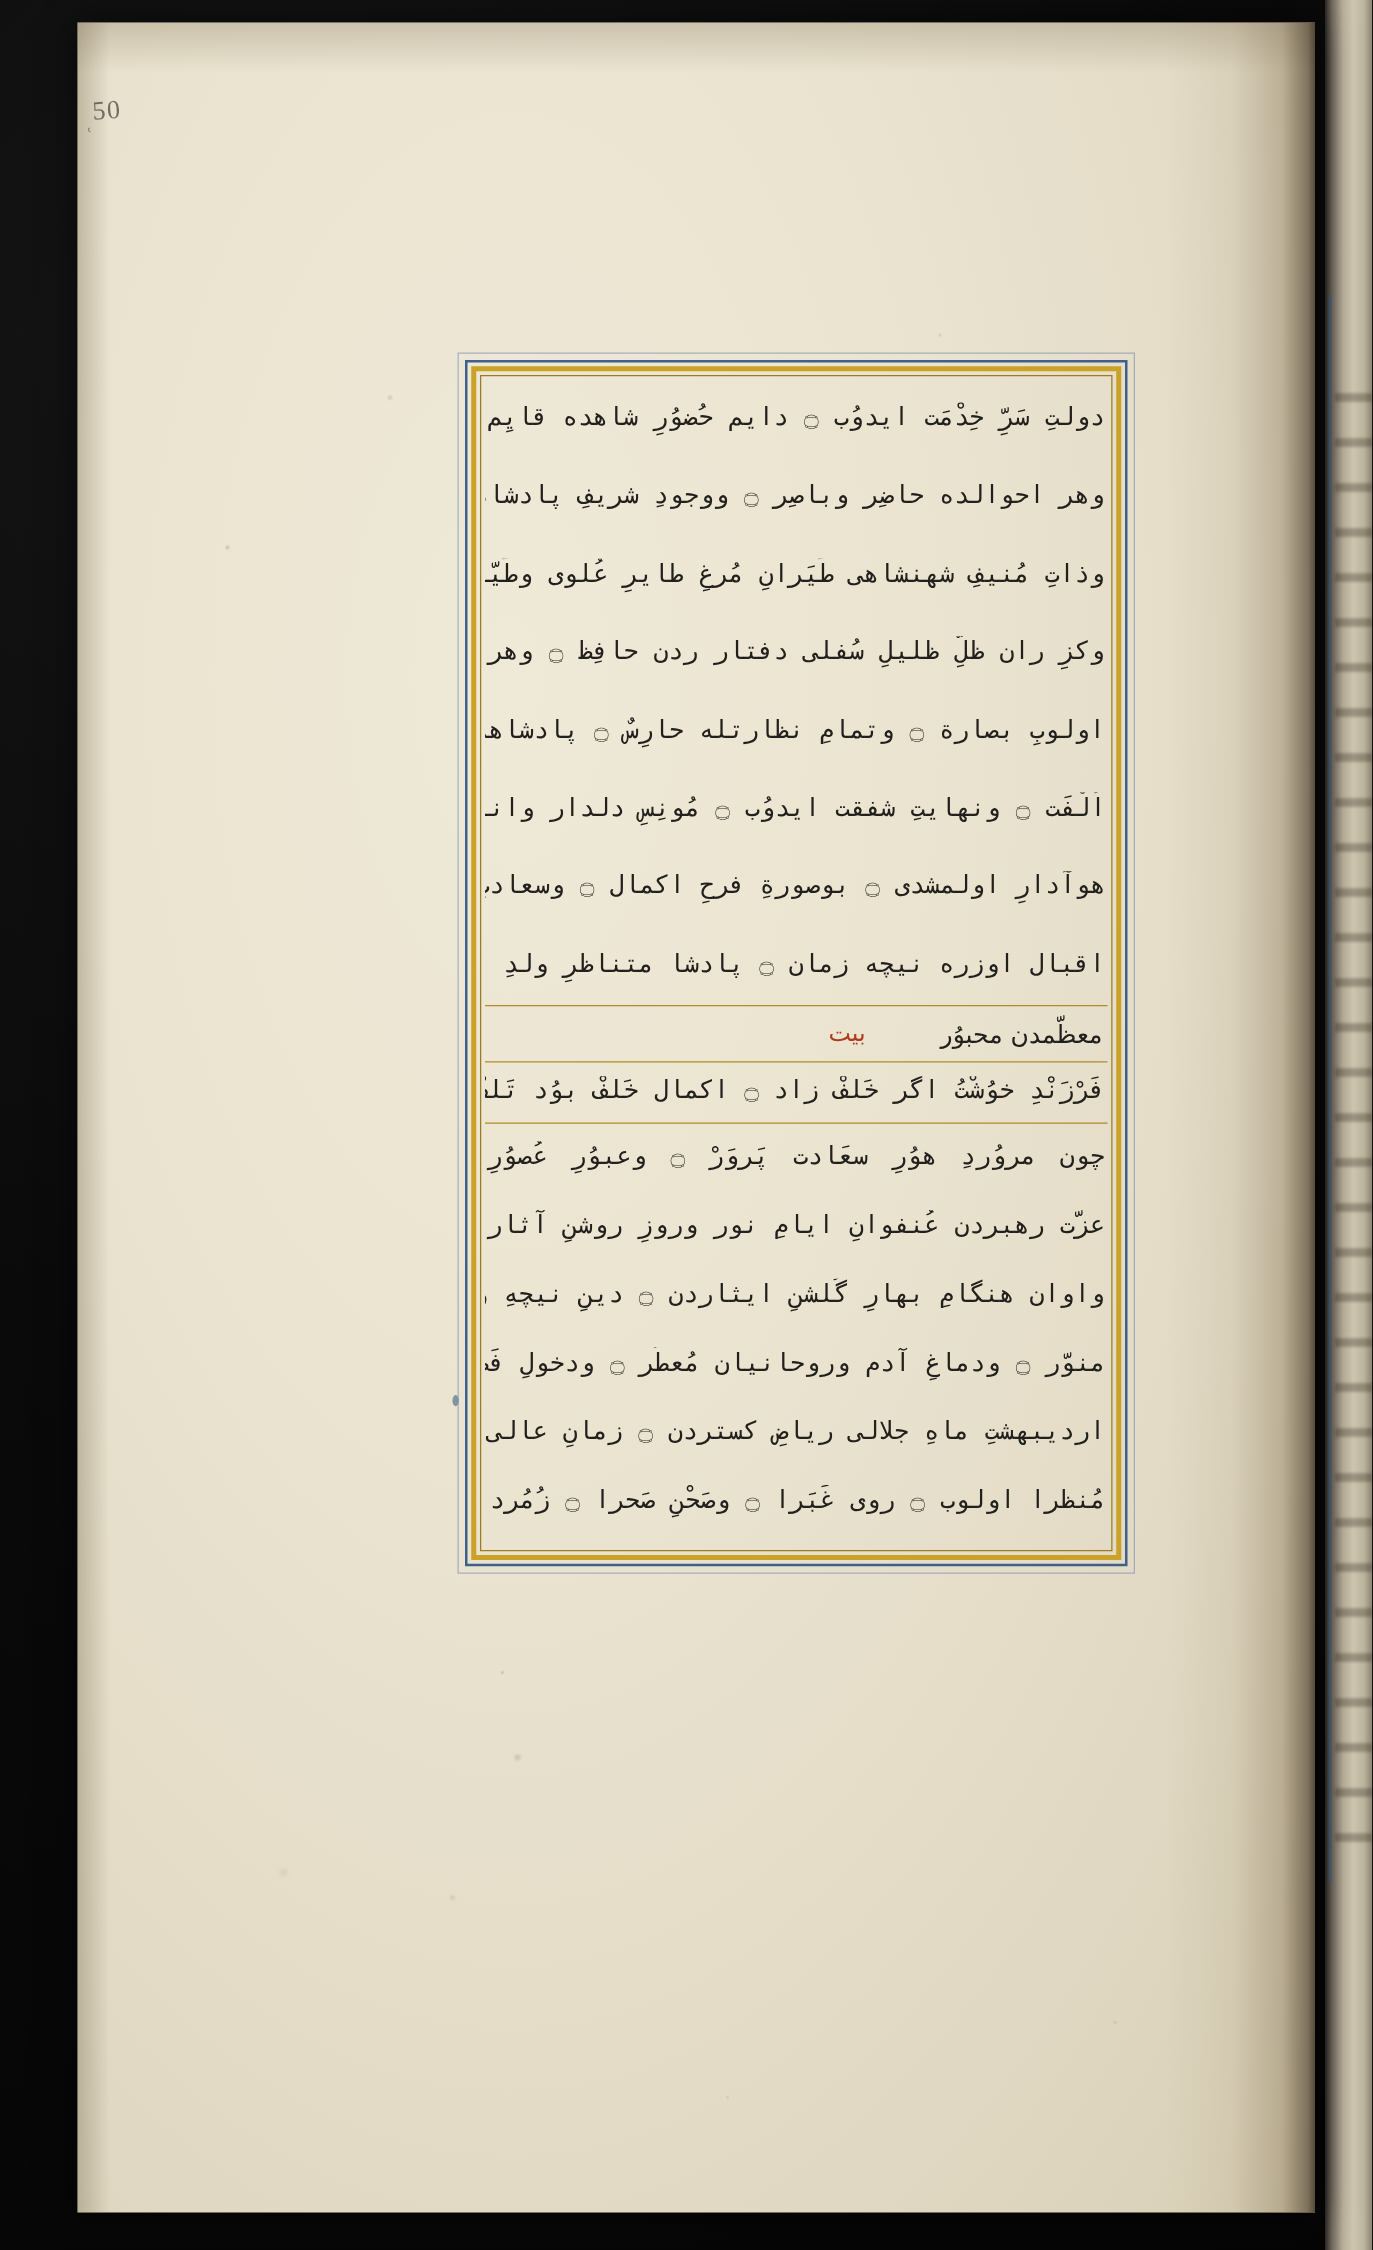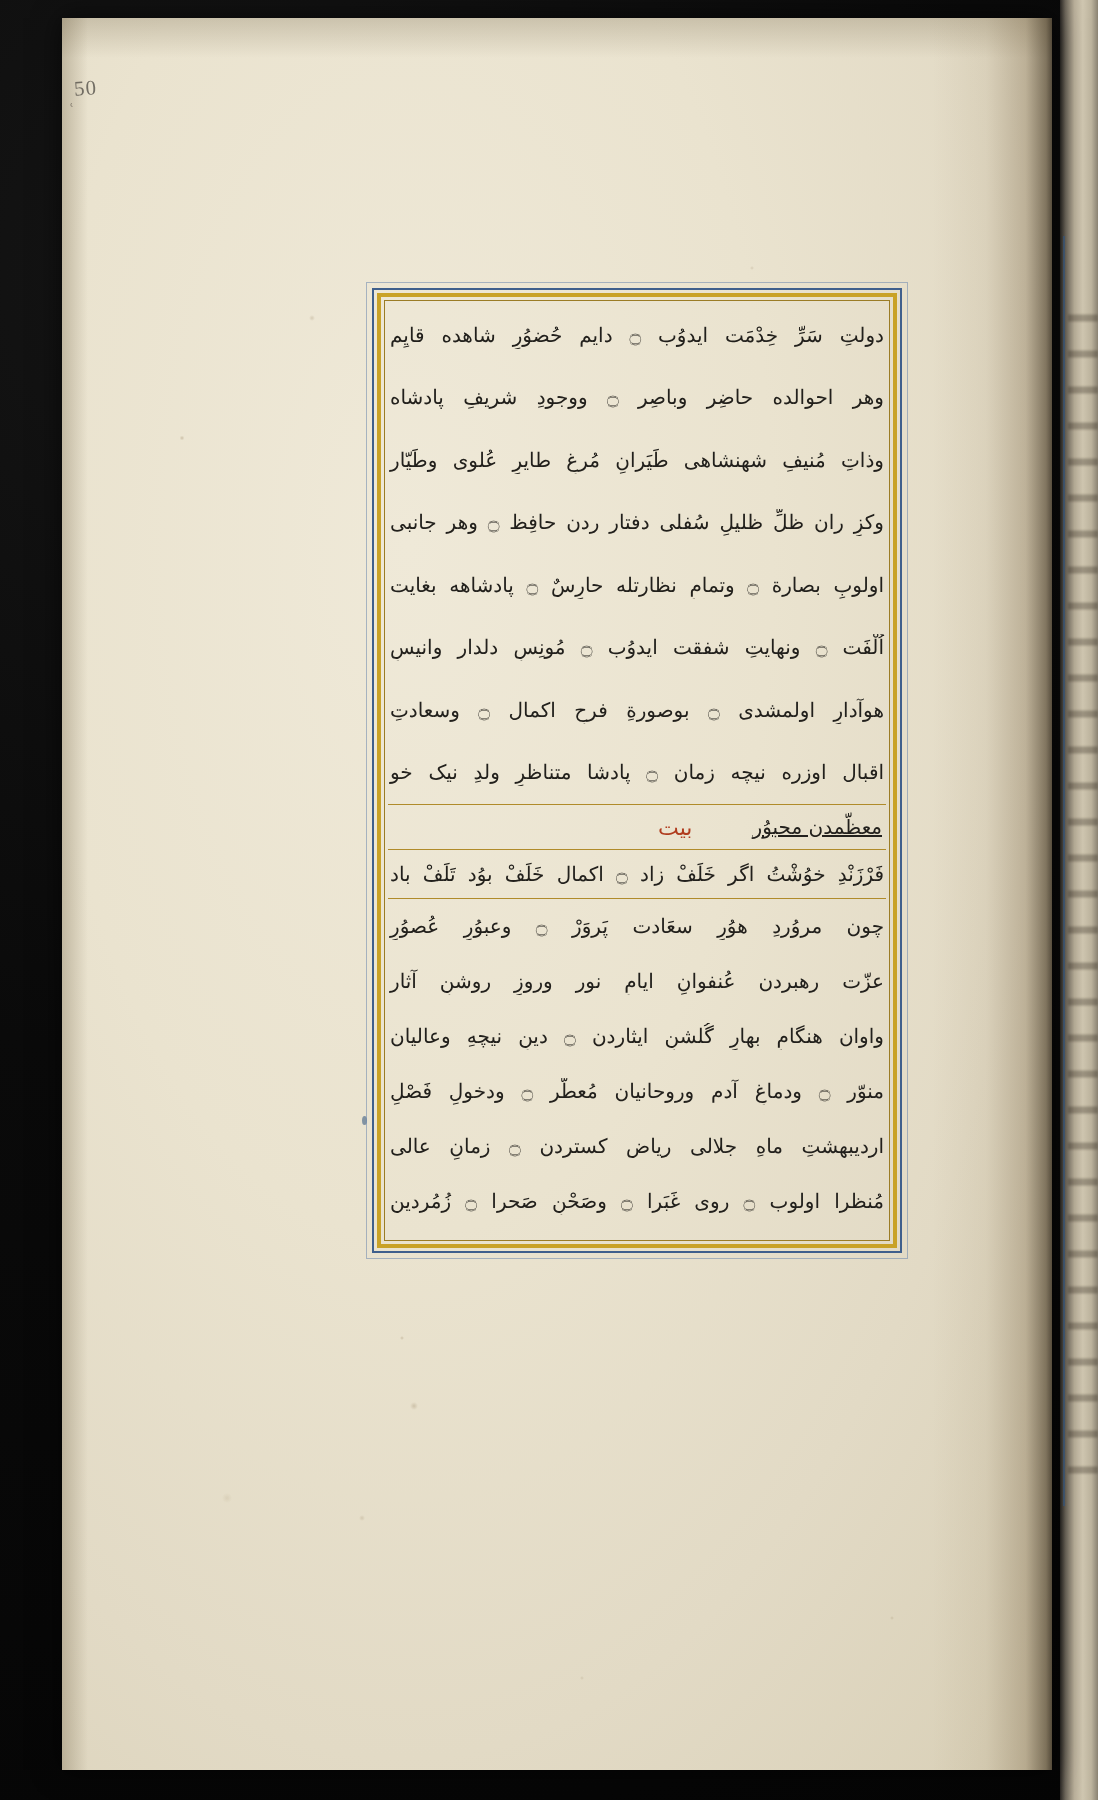--- a/index.html
+++ b/index.html
@@ -197,45 +197,44 @@
   }
 
   .section {
     display: flex;
     flex-direction: column;
     justify-content: space-around;
   }
 
   .line {
     display: block;
-    font-family: Liberation Sans, sans-serif;
+    font-family: Liberation Mono, monospace;
     font-size: 20px;
     line-height: 1.35;
     color: #22201c;
     text-align: justify;
     text-align-last: justify;
     white-space: nowrap;
     overflow: hidden;
     padding: 0 2px;
     letter-spacing: 0.5px;
   }
   .heading-line {
     display: flex;
     align-items: center;
     justify-content: flex-start;
     gap: 60px;
     padding: 0 4px;
   }
   .heading-line .main {
     font-size: 20px;
     color: #22201c;
-    text-decoration: underline;
   }
   .heading-line .label {
-    font-size: 22px;
+    font-size: 19px;
     color: #b03c1e;
   }
 
   
   .ink-blot {
     position: absolute;
     left: 300px;
     top: 1098px;
     width: 5px;
     height: 9px;

